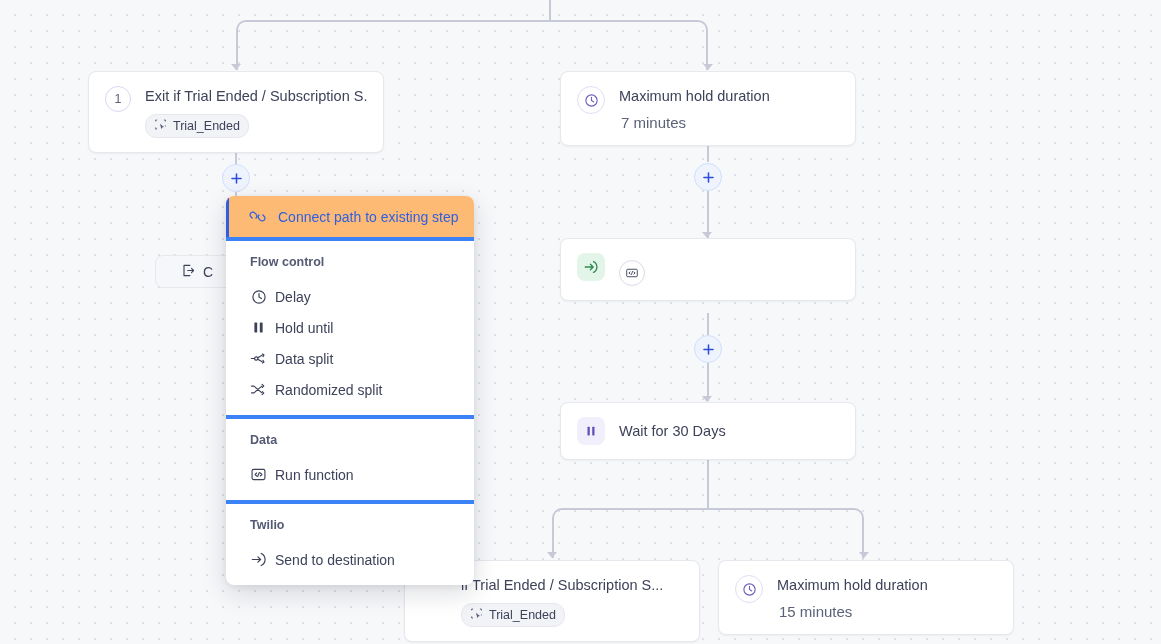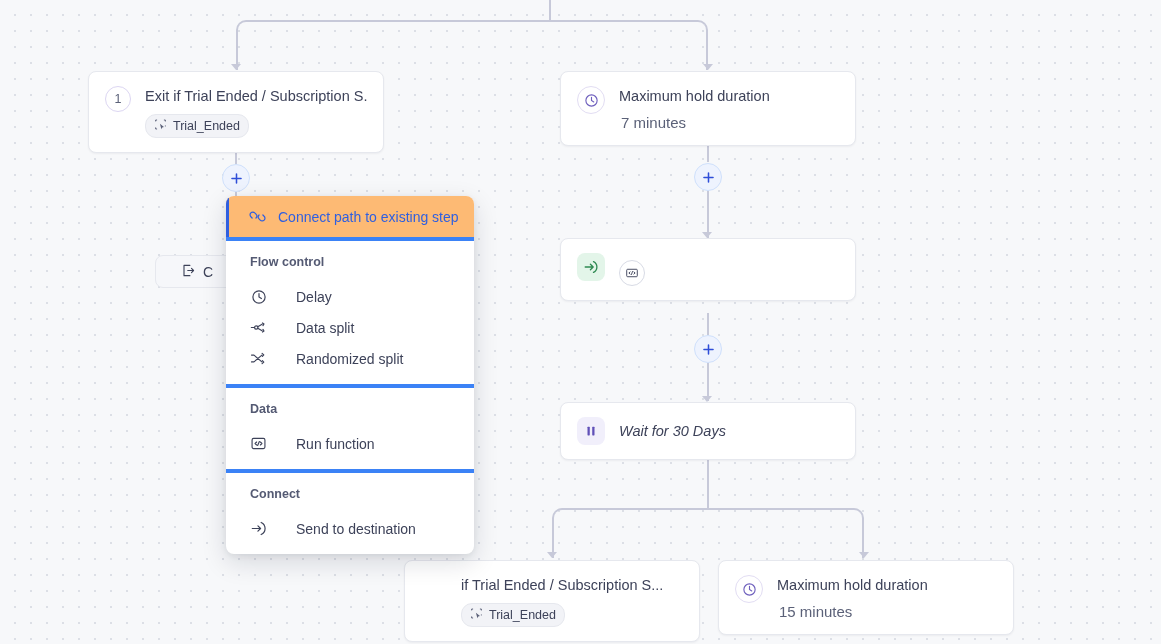--- a/index.html
+++ b/index.html
@@ -171,21 +171,21 @@
   .section-label {
     font-size: 12.5px;
     font-weight: bold;
     color: #545a73;
     padding: 0 14px 0 24px;
     margin-bottom: 12px;
   }
   .menu-item {
     display: flex;
     align-items: center;
-    gap: 29px;
+    gap: 8px;
     padding: 7px 14px 7px 24px;
     font-size: 14px;
     color: #3d4259;
     cursor: pointer;
   }
   .menu-icon {
     width: 17px; height: 17px;
     display: flex; align-items: center; justify-content: center;
     flex: 0 0 auto;
     color: #3d4259;
@@ -298,21 +298,21 @@
 
   <div class="node" style="left:560px; top:402px; width:296px;">
     <div class="node-row">
       <div class="icon-tile tile-purple">
         <svg width="14" height="14" viewBox="0 0 16 16" fill="#6050b8">
           <rect x="4" y="3" width="2.6" height="10" rx="0.6"></rect>
           <rect x="9.4" y="3" width="2.6" height="10" rx="0.6"></rect>
         </svg>
       </div>
       <div class="node-body">
-        <div class="node-title" style="line-height:28px;font-style:italic;">Wait for 30 Days</div>
+        <div class="node-title" style="line-height:28px;">Wait for 30 Days</div>
       </div>
     </div>
   </div>
 
   <div class="node" style="left:404px; top:560px; width:296px;">
     <div class="node-row">
       <div class="num-badge" style="visibility:hidden;"></div>
       <div class="node-body">
         <div class="node-title">if Trial Ended / Subscription S...</div>
         <span class="tag">
@@ -390,20 +390,29 @@
       <div class="menu-item">
         <span class="menu-icon">
           <svg width="16" height="16" viewBox="0 0 16 16" fill="none" stroke="#3d4259" stroke-width="1.2">
             <circle cx="8" cy="8" r="6.1"></circle>
             <path d="M8 4.5V8l2.4 1.5" stroke-linecap="round"></path>
           </svg>
         </span>
         <span>Delay</span>
       </div>
 
+      <div class="menu-item">
+        <span class="menu-icon">
+          <svg width="15" height="15" viewBox="0 0 16 16" fill="#3d4259">
+            <rect x="3.6" y="2.6" width="3" height="10.8" rx="0.5"></rect>
+            <rect x="9.4" y="2.6" width="3" height="10.8" rx="0.5"></rect>
+          </svg>
+        </span>
+        <span>Hold until</span>
+      </div>
 
       <div class="menu-item">
         <span class="menu-icon">
           <svg width="17" height="17" viewBox="0 0 18 18" fill="none" stroke="#3d4259" stroke-width="1.25">
             <path d="M1.4 9h3.4" stroke-linecap="round"></path>
             <circle cx="6.6" cy="9" r="1.8"></circle>
             <path d="M8.2 8.1l4.6-2.6M8.2 9.9l4.6 2.6" stroke-linecap="round"></path>
             <path d="M13.2 4.2l1.6 1.1-1.1 1.7" stroke-linecap="round" stroke-linejoin="round"></path>
             <path d="M13.2 13.8l1.6-1.1-1.1-1.7" stroke-linecap="round" stroke-linejoin="round"></path>
           </svg>
@@ -431,21 +440,21 @@
           <svg width="17" height="17" viewBox="0 0 18 18" fill="none" stroke="#3d4259" stroke-width="1.2">
             <rect x="2.2" y="3.6" width="13.6" height="10.8" rx="1.6"></rect>
             <path d="M7 7.4L5.4 9 7 10.6M11 7.4L12.6 9 11 10.6M9.9 6.9l-1.8 4.2" stroke-linecap="round" stroke-linejoin="round"></path>
           </svg>
         </span>
         <span>Run function</span>
       </div>
     </div>
 
     <div class="menu-section">
-      <div class="section-label">Connect</div>
+      <div class="section-label">Twilio</div>
 
       <div class="menu-item">
         <span class="menu-icon">
           <svg width="17" height="17" viewBox="0 0 18 18" fill="none" stroke="#3d4259" stroke-width="1.25">
             <path d="M2.4 9h8.4M8.4 6.2L11.2 9l-2.8 2.8" stroke-linecap="round" stroke-linejoin="round"></path>
             <path d="M11.8 2.6a7 7 0 010 12.8" stroke-linecap="round"></path>
           </svg>
         </span>
         <span>Send to destination</span>
       </div>

